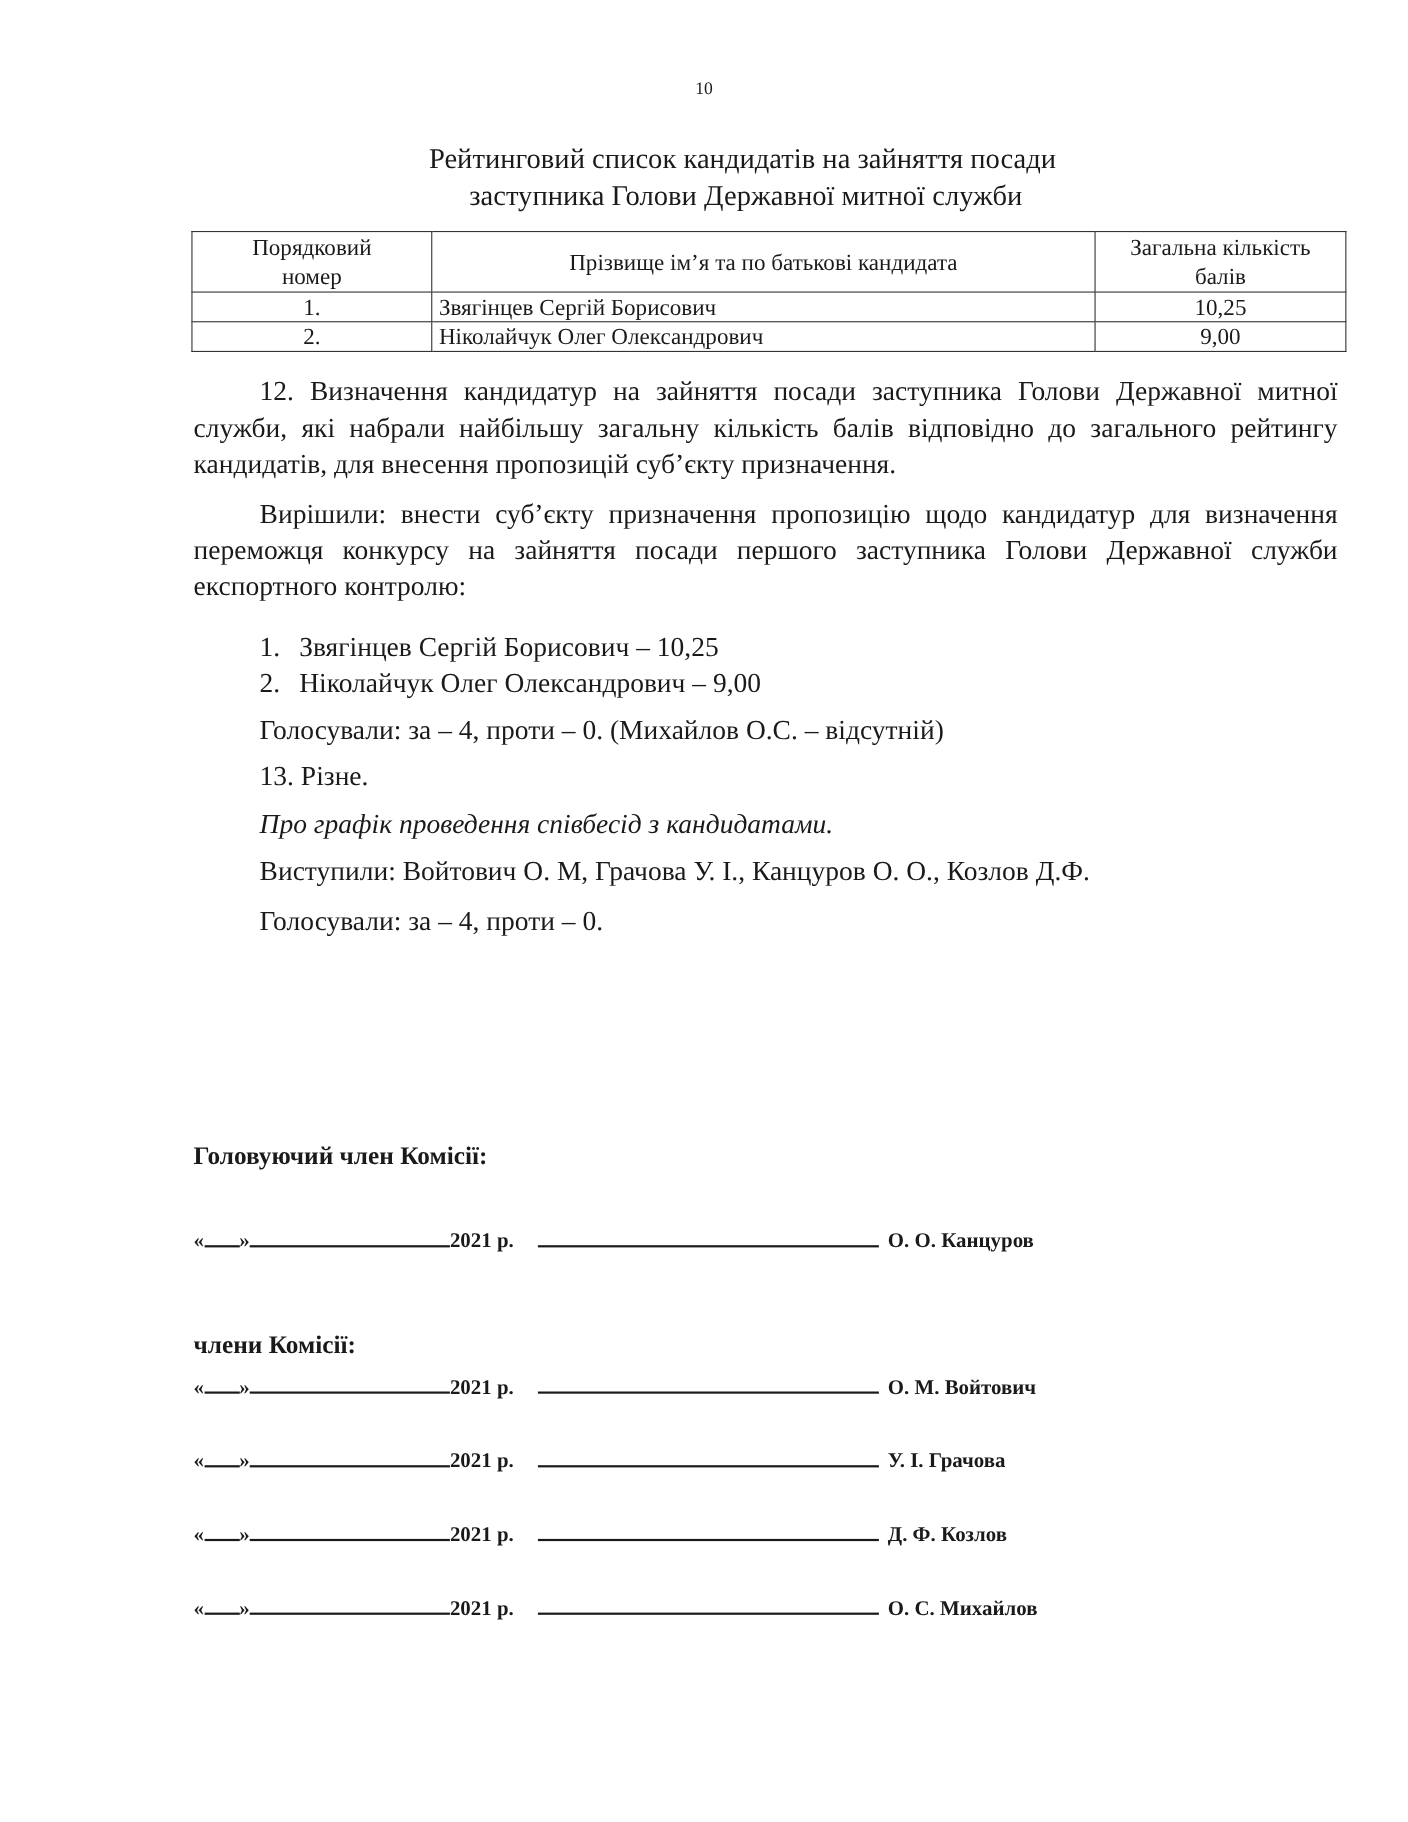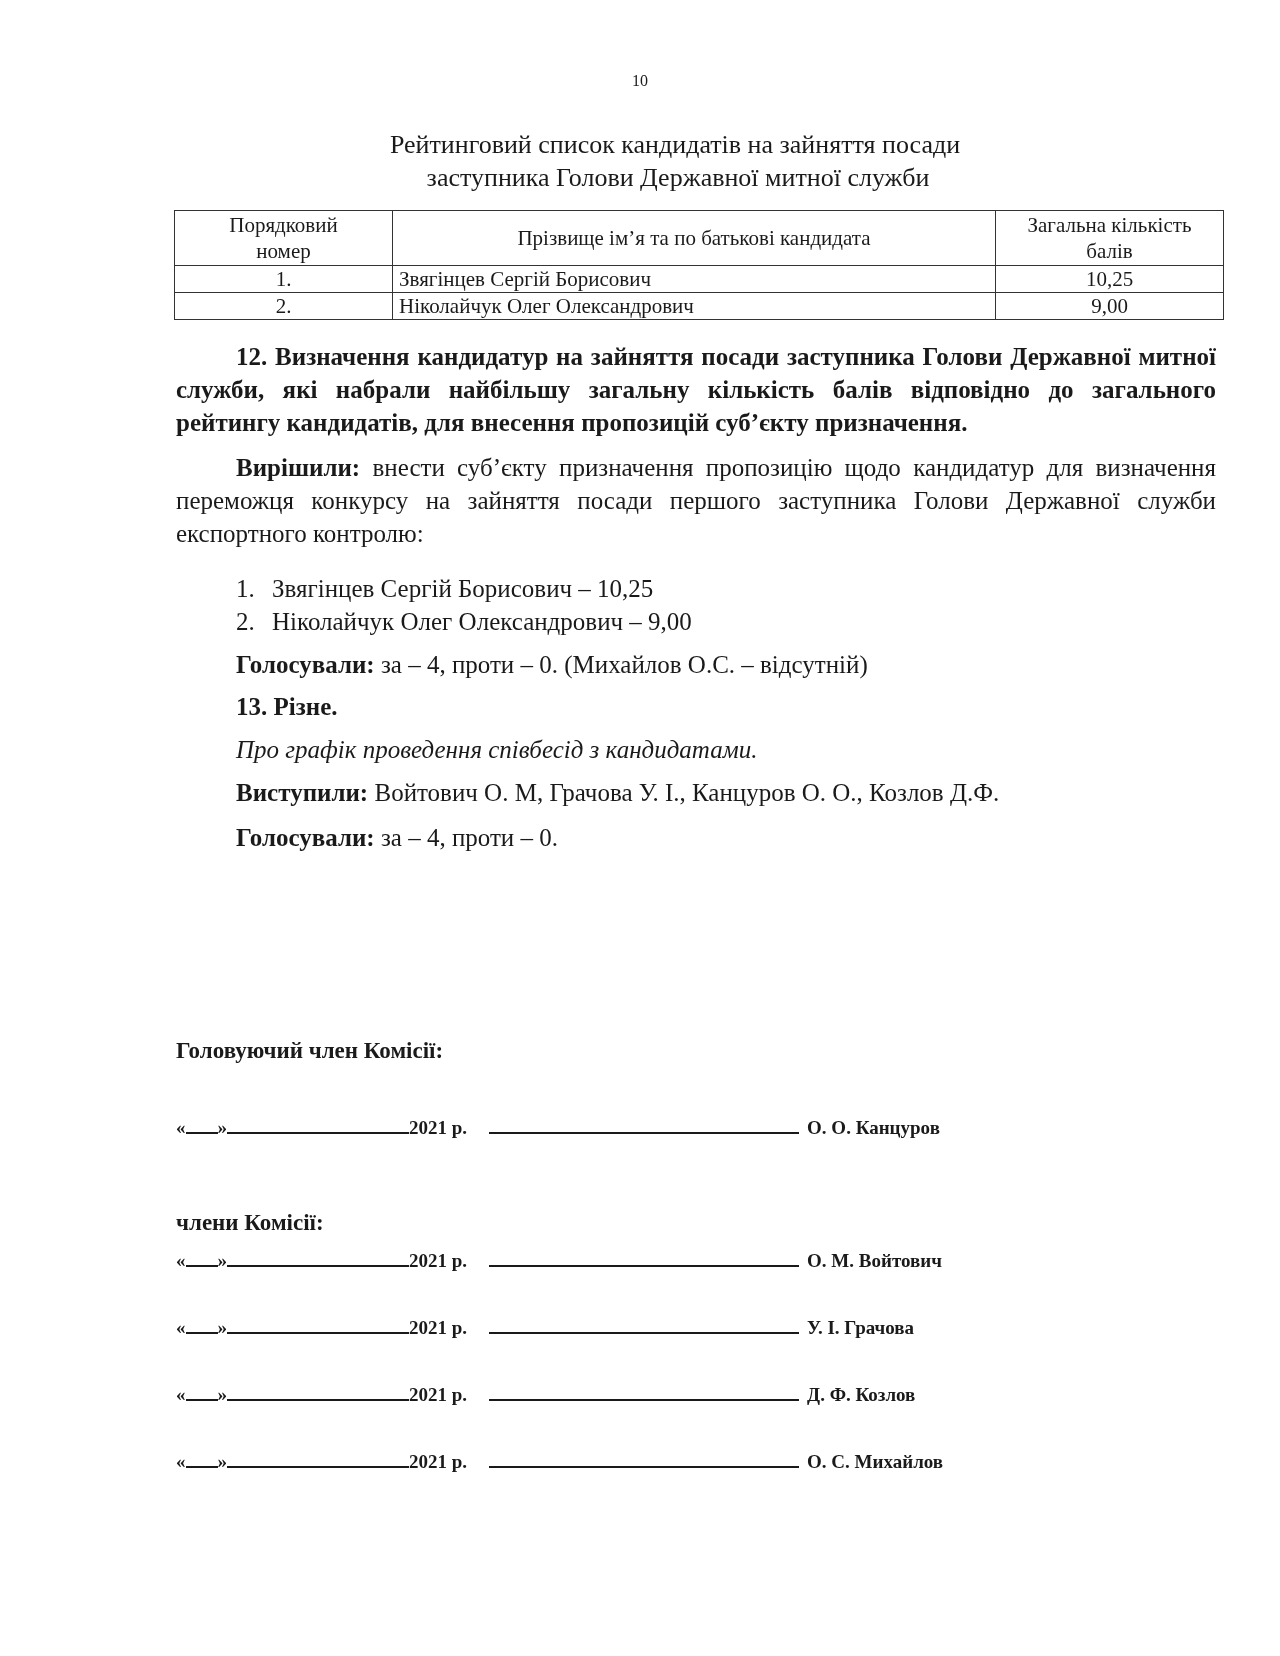--- a/index.html
+++ b/index.html
@@ -13,21 +13,21 @@
   table.rating { position: absolute; top: 210px; left: 174px; width: 1050px; border-collapse: collapse; font-size: 21px; }
   table.rating td, table.rating th { border: 1.6px solid #333; font-weight: normal; padding: 0 6px; line-height: 26px; }
   table.rating th { padding: 1px 6px; }
   .c1 { width: 205px; text-align: center; }
   .c2 { width: 590px; text-align: left; }
   .c3 { width: 215px; text-align: center; }
   th.c2 { text-align: center; }
   .body { position: absolute; left: 176px; width: 1040px; font-size: 25px; }
   .par { text-align: justify; line-height: 33px; }
   .ind { text-indent: 60px; }
-  .b { font-weight: bold; }
+  .b { font-weight: normal; }
   .i { font-style: italic; }
   .list-item { padding-left: 60px; line-height: 33px; }
   .list-item .n { display: inline-block; width: 36px; }
   .sig-head { position: absolute; left: 176px; font-size: 23px; font-weight: bold; }
   .sig-row { position: absolute; left: 176px; font-size: 19px; font-weight: bold; white-space: pre; }
   .sig-row .blank { display: inline-block; border-bottom: 2px solid #1a1a1a; height: 22px; vertical-align: baseline; }
   .sig-row .day { width: 32px; }
   .sig-row .month { width: 182px; }
   .sig-row .sign { width: 310px; margin-left: 22px; }
   .sig-row .nm { margin-left: 8px; }

